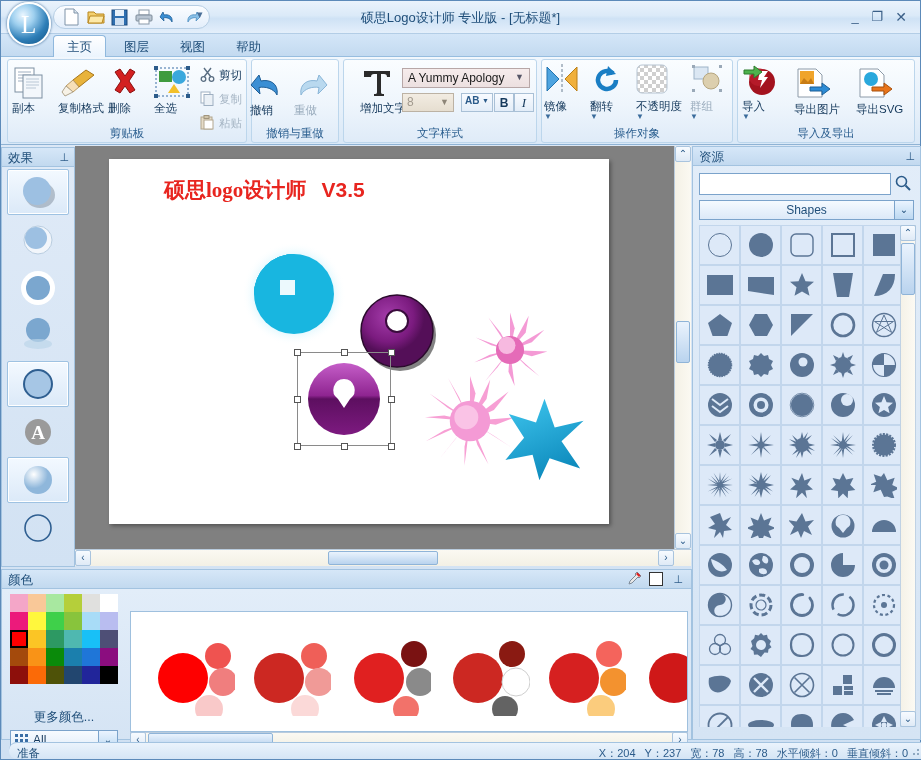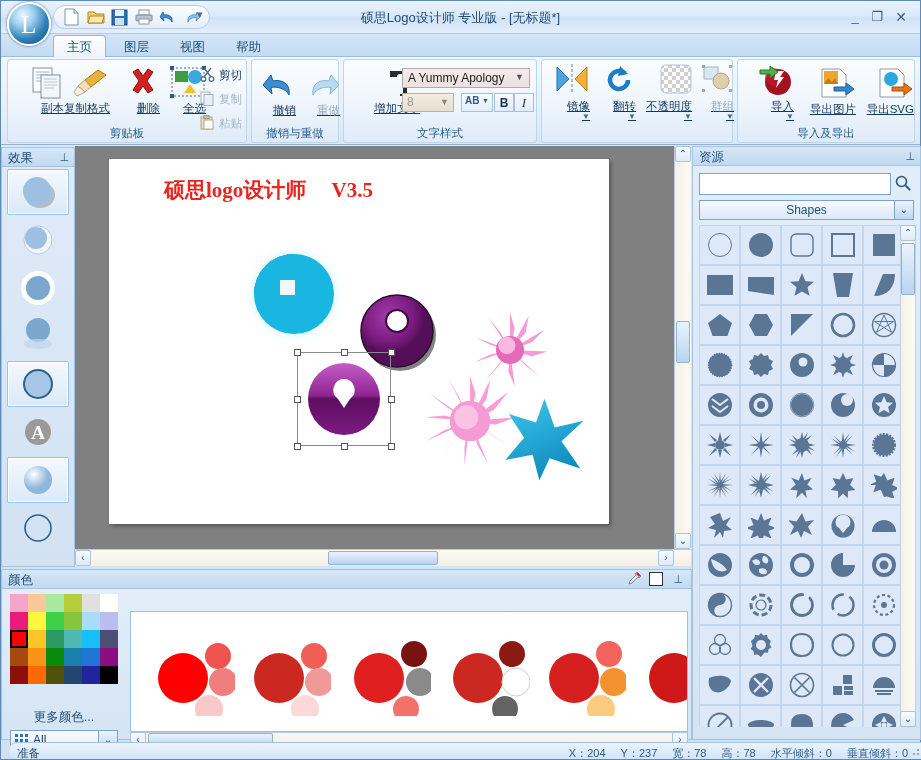--- a/index.html
+++ b/index.html
@@ -82,23 +82,22 @@
     position: absolute; top: 2px; height: 84px;
     border: 1px solid #bcd6ec; border-radius: 3px;
     background: linear-gradient(#fafdff 0%, #eef5fc 55%, #dfebf8 100%);
   }
   .rgroup-title {
     position: absolute; bottom: 1px; left: 0; right: 0;
     text-align: center; font-size: 11.5px; color: #2a5e8f;
     height: 16px; line-height: 16px;
   }
   .rbtn {
-    position: absolute; text-align: right; color: #15395c; font-size: 11.5px;
+    position: absolute; text-align: left; color: #15395c; font-size: 11.5px;
     width: 52px;
-    text-decoration: underline;
   }
   .rbtn .ico { display:block; height: 34px; margin: 0 auto 2px; }
   .rbtn .lbl { display:block; line-height: 13px; }
   .rbtn.disabled .lbl { color:#9aacbd; }
   .rsmall {
     position: absolute; font-size: 11.5px; color: #15395c;
     display: flex; align-items: center; gap: 4px;
   }
   .rsmall.disabled { color: #a7b6c5; font-family: Liberation Serif, serif; }
   .caret { font-size: 8px; color:#3b6c9c; display:block; line-height:7px; }
@@ -246,21 +245,21 @@
   
   #status {
     position:absolute; left:8px; bottom:0; width: 919px; height: 17px;
     background: linear-gradient(#eaf3fc,#d5e5f5);
     border-top: 1px solid #a3c3e0;
     color:#1f4e79; font-size: 11.5px; border-radius: 8px;
   }
   #status-left { position:absolute; left: 8px; top: 3px; }
   #status-right {
     position:absolute; right: 20px; top: 3px;
-    display:flex; gap: 15px; font-size: 11px; color:#2b5b8a;
+    display:flex; gap: 9px; font-size: 11px; color:#2b5b8a;
   }
   #status-grip { position:absolute; right: 3px; bottom: 2px; width: 13px; height: 13px; }
 </style>
 </head>
 <body>
 
 <div id="app">
 
   <div id="titlebar">
     <div id="orb">
@@ -501,20 +500,21 @@
                 <rect x="2" y="1" width="3" height="3"></rect>
                 <rect x="29" y="1" width="3" height="3"></rect>
                 <rect x="2" y="25" width="3" height="3"></rect>
                 <rect x="29" y="25" width="3" height="3"></rect>
               </g>
             </svg>
         </span>
         <span class="lbl">群组</span>
         <span class="caret">▼</span>
       </div>
+      <div class="rgroup-title">操作对象</div>
     </div>
 
     <div class="rgroup" style="left:736px; width:178px">
       <div class="rbtn" style="left:4px; top:4px; width:52px">
         <span class="ico">
           <svg width="36" height="32" viewBox="0 0 36 32">
               <circle cx="20" cy="18" r="13" fill="#a3121e"></circle>
               <circle cx="16" cy="13" r="9" fill="#c12030" opacity=".6"></circle>
               <path d="M18 7h8l-4 6h4l-8 11 2-8h-4z" fill="#fff"></path>
               <path d="M2 6h10V2l8 6-8 6v-4H2z" fill="#4db24d" stroke="#2d7a2d"></path>
@@ -608,21 +608,21 @@
       </div>
     </div>
   </div>
 
   <div id="canvasarea">
     <div id="canvasbg"></div>
 
     <div id="page">
       <div style="position:absolute; left:55px; top:17px; font-size:21px; font-weight:bold; color:#e8251f; white-space:nowrap; font-family:'Liberation Serif',serif;">
         <span>硕思logo设计师</span>
-        <span style="font-family:Liberation Serif, serif; margin-left:20px;">V3.5</span>
+        <span style="font-family:Liberation Sans, sans-serif; margin-left:10px;">V3.5</span>
       </div>
 
       <svg style="position:absolute; left:130px; top:80px;" width="110" height="110" viewBox="0 0 110 110">
         <defs>
             <radialGradient id="glow1" cx="50%" cy="50%">
               <stop offset="55%" stop-color="#9fe6fb" stop-opacity=".9"></stop>
               <stop offset="100%" stop-color="#ffffff" stop-opacity="0"></stop>
             </radialGradient>
           </defs>
         <circle cx="55" cy="55" r="52" fill="url(#glow1)"></circle>

